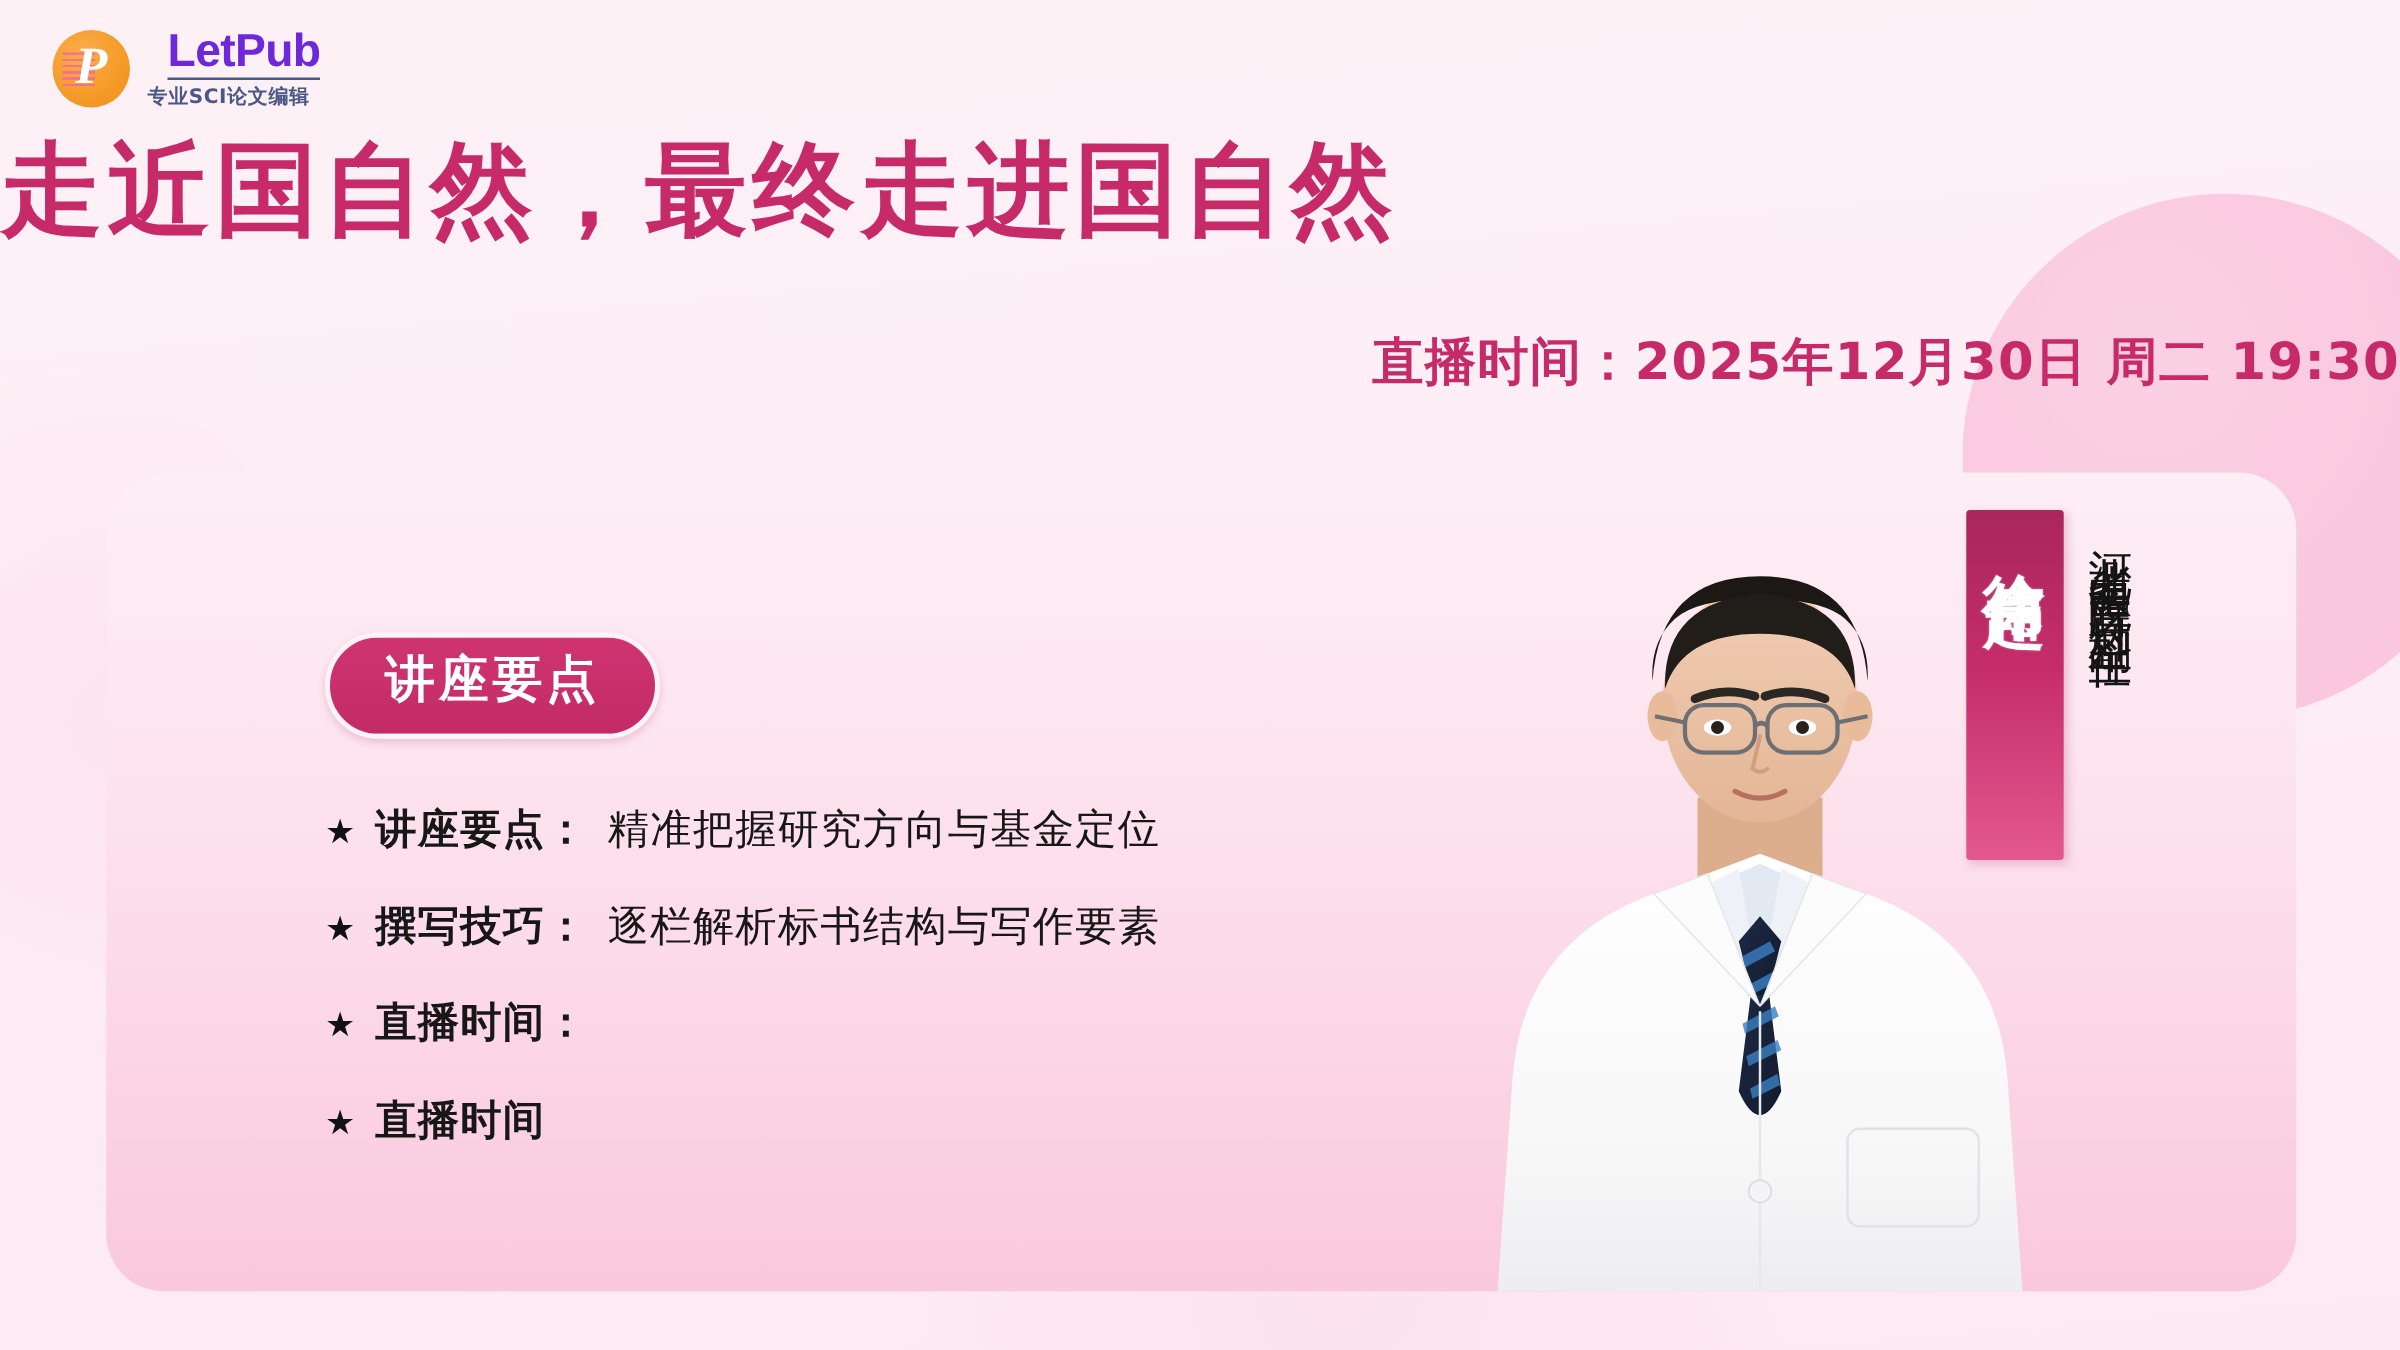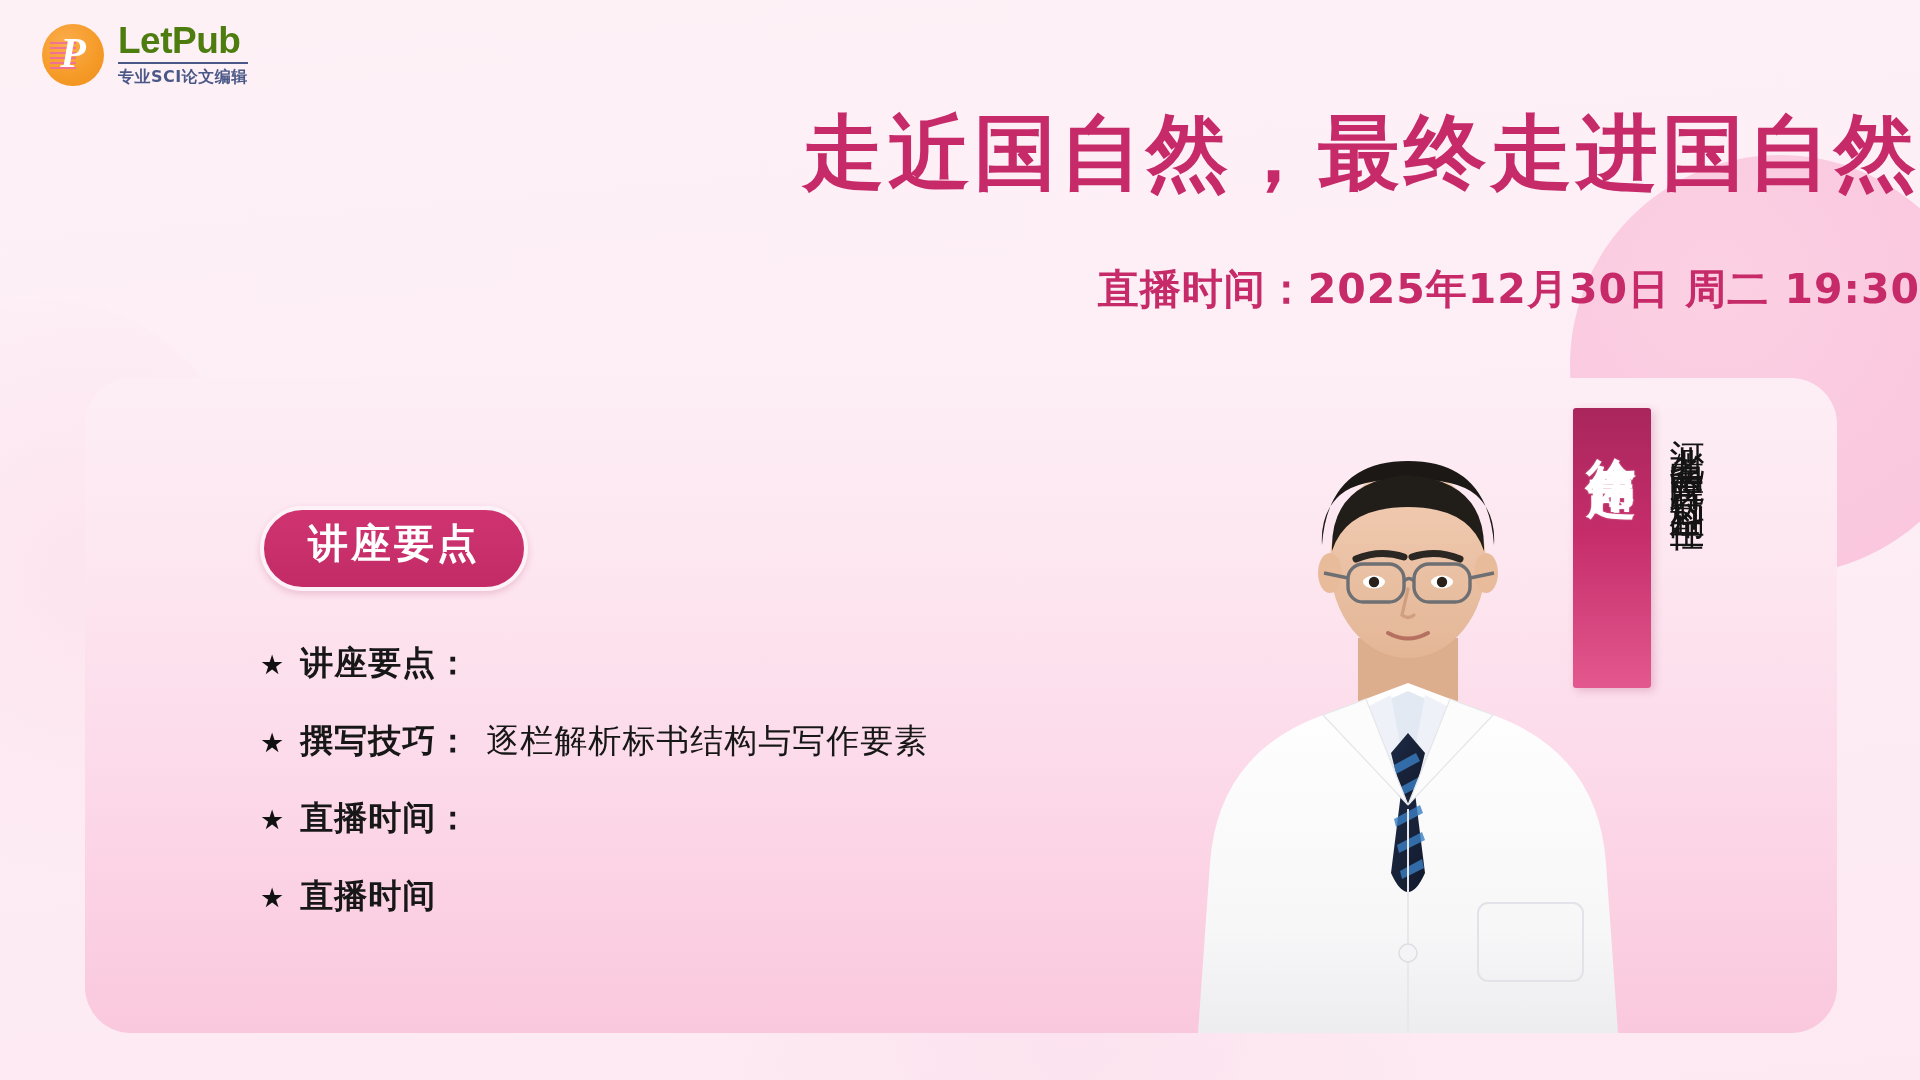--- a/index.html
+++ b/index.html
@@ -45,31 +45,31 @@
     font-family:"Liberation Serif","DejaVu Serif",serif;
     line-height:1; padding-bottom:3px;
   }
   .logo-mark .streaks{
     position:absolute; left:8px; top:18px; width:26px; height:28px;
     background:repeating-linear-gradient(to bottom,#f06aa0 0 2px, transparent 2px 5px);
     opacity:.85;
   }
   .logo-text{ display:flex; flex-direction:column; }
   .logo-name{
-    font-size:37px; font-weight:700; color:#4d7c0f; letter-spacing:-.5px;
-    line-height:1.02; padding-bottom:2px; border-bottom:2px solid #4a5887;
+    font-size:37px; font-weight:700; color:#6d28d9; letter-spacing:-.5px;
+    line-height:1.02; padding-bottom:2px; border-bottom:2px solid #4a5887;margin-left:16px;
   }
   .logo-tag{
     font-size:16px; color:#4a5887; letter-spacing:.5px; margin-top:3px;
     font-family:"DejaVu Sans",sans-serif; font-weight:600;
   }
 
   .main-title{
     position:absolute; left:0; right:0; top:112px;
-    text-align:right; color:#c62a68;
+    text-align:left; color:#c62a68;
     font-size:82px; font-weight:700; letter-spacing:4px;
     font-family:"DejaVu Sans","Liberation Sans",sans-serif;
     line-height:1;
   }
   .sub-title{
     position:absolute; left:0; right:0; top:262px;
     text-align:right; color:#c62a68;
     font-size:41px; font-weight:600; letter-spacing:1px;
     font-family:"DejaVu Sans","Liberation Sans",sans-serif;
   }
@@ -154,20 +154,21 @@
 
 <div class="panel">
 
   <div class="points">
     <div class="points-badge">讲座要点</div>
 
     <div class="bullet-list">
       <div class="bullet">
         <span class="star">★</span>
         <span class="label">讲座要点：</span>
+        <span class="desc">精准把握研究方向与基金定位</span>
       </div>
       <div class="bullet">
         <span class="star">★</span>
         <span class="label">撰写技巧：</span>
         <span class="desc">逐栏解析标书结构与写作要素</span>
       </div>
       <div class="bullet">
         <span class="star">★</span>
         <span class="label">直播时间：</span>
       </div>

